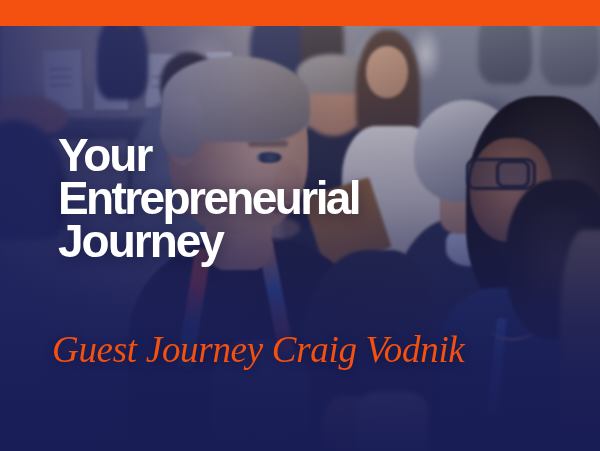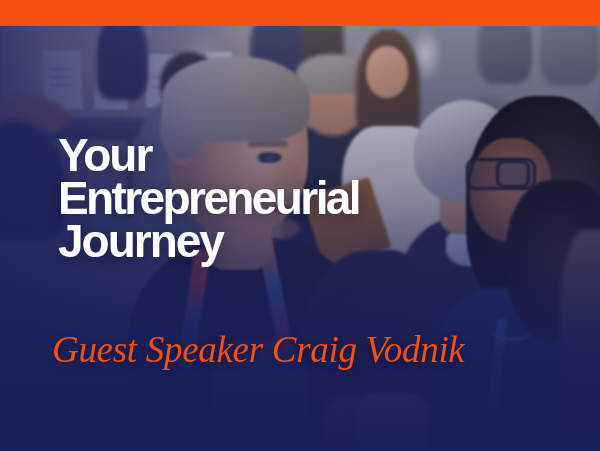--- a/index.html
+++ b/index.html
@@ -583,17 +583,17 @@
   <div class="accent-bar"></div>
 
   <div class="content">
     <h1 class="headline">
       <span class="line line-1">Your</span>
       <span class="line line-2">Entrepreneurial</span>
       <span class="line line-3">Journey</span>
     </h1>
 
     <p class="subhead">
-      <span class="line">Guest Speaker Craig Vodnik</span>
+      <span class="line">Guest Journey Craig Vodnik</span>
     </p>
   </div>
 
 </div>
 
 </body></html>

